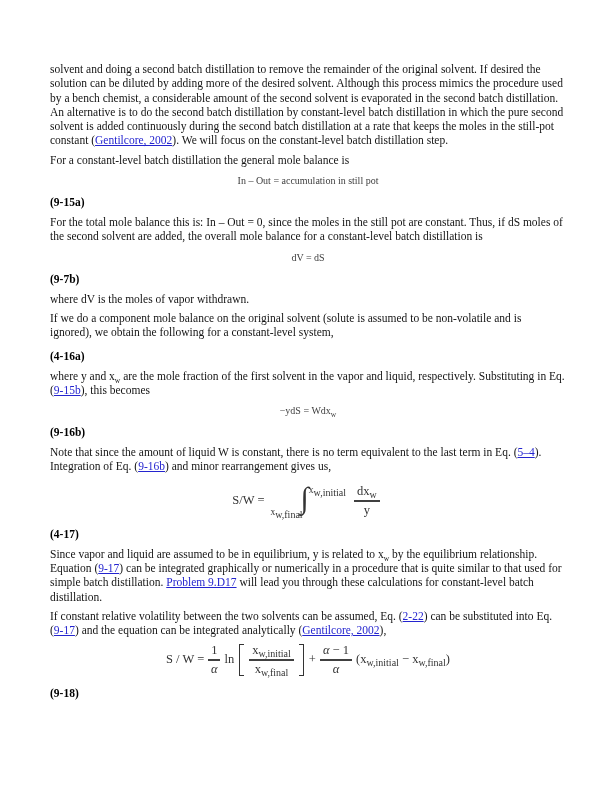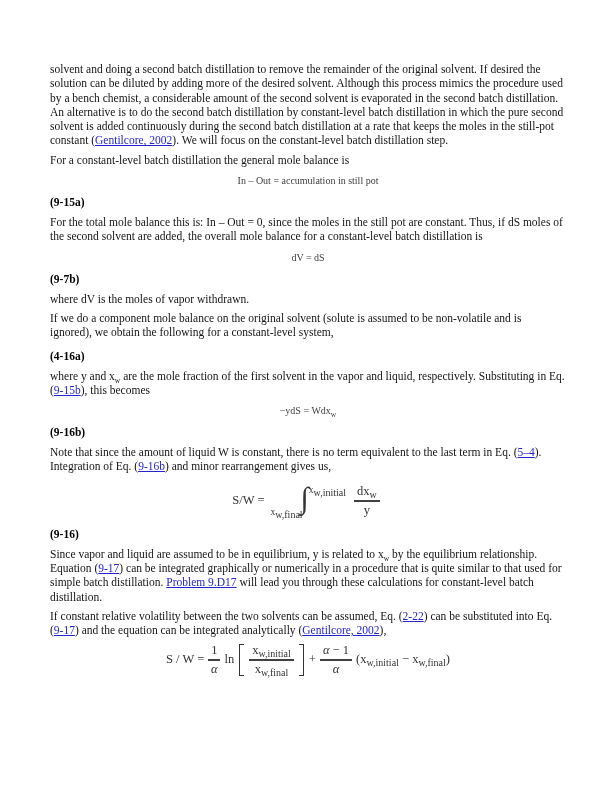--- a/index.html
+++ b/index.html
@@ -61,21 +61,21 @@
     <div class="eqdisplay" style="margin-top:10px;">
       <span>S/W =</span>
       <span class="lowlim">x<sub>w,final</sub></span>
       <span class="intsign">∫</span>
       <span class="uplim">x<sub>w,initial</sub></span>
       <span class="frac">
         <span class="num">dx<sub>w</sub></span>
         <span class="den">y</span>
       </span>
     </div>
-    <div class="eqlabel">(9-16)</div>
+    <div class="eqlabel">(4-17)</div>
 
     <p class="body">Since vapor and liquid are assumed to be in equilibrium, y is related to x<sub>w</sub> by the equilibrium relationship. Equation (<a class="doclink" href="#">9-17</a>) can be integrated graphically or numerically in a procedure that is quite similar to that used for simple batch distillation. <a class="doclink" href="#">Problem 9.D17</a> will lead you through these calculations for constant-level batch distillation.</p>
 
     <p class="body">If constant relative volatility between the two solvents can be assumed, Eq. (<a class="doclink" href="#">2-22</a>) can be substituted into Eq. (<a class="doclink" href="#">9-17</a>) and the equation can be integrated analytically (<a class="doclink" href="#">Gentilcore, 2002</a>),</p>
 
     <div class="eqdisplay" style="margin-top:4px;">
       <span>S / W =</span>
       <span class="frac">
         <span class="num">1</span>
         <span class="den"><span class="it">α</span></span>
@@ -89,15 +89,16 @@
       </span>
       <span class="rbracket"></span>
       <span class="sp"></span>
       <span>+</span>
       <span class="frac">
         <span class="num"><span class="it">α</span> − 1</span>
         <span class="den"><span class="it">α</span></span>
       </span>
       <span>(x<sub>w,initial</sub> − x<sub>w,final</sub>)</span>
     </div>
+    <div class="eqlabel">(9-18)</div>
 
   </div>
 </div>
 
 </body></html>

